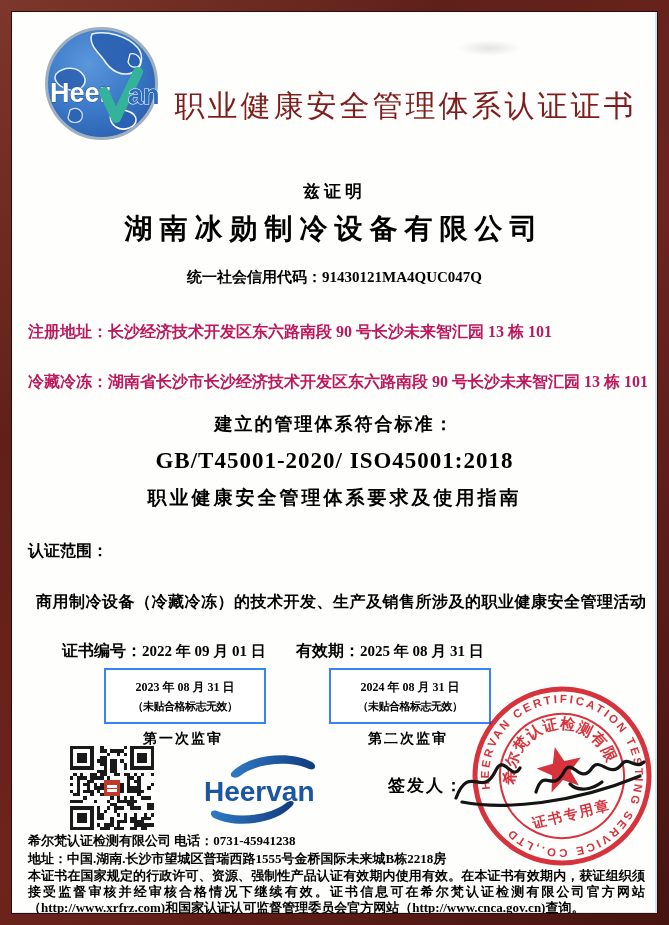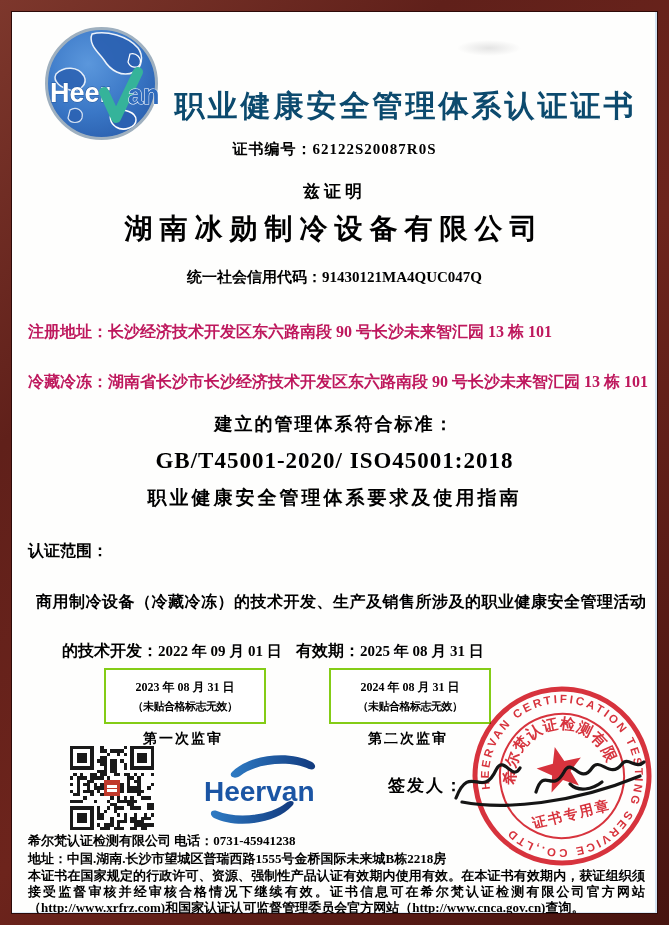--- a/index.html
+++ b/index.html
@@ -1,34 +1,34 @@
 <!DOCTYPE html>
 <html><head>
 <meta charset="utf-8">
 <style>
   html,body{margin:0;padding:0;}
   body{width:669px;height:925px;position:relative;font-family:"Liberation Serif",serif;background:#fff;}
   .frame{position:absolute;inset:0;background:linear-gradient(135deg,#7d372c 0%,#60201a 28%,#6d241c 55%,#471410 100%);}
   .page{position:absolute;inset:12px;background:#fefefd;box-shadow:0 0 0 1px #2e0a08, inset -2px 0 0 #d3e3f2, inset 0 -1px 0 #dce9f5;overflow:hidden;}
   .abs{position:absolute;}
   .center{text-align:center;left:0;right:0;}
-  .title{font-size:30px;font-weight:700;letter-spacing:3px;color:#0c4a6e;}
+  .title{font-size:30px;font-weight:400;letter-spacing:3px;color:#7f1d1d;}
   .certno{font-size:15px;font-weight:700;letter-spacing:1px;}
   .declare{font-size:17px;font-weight:700;letter-spacing:4px;}
   .company{font-size:28px;font-weight:700;letter-spacing:7px;}
   .credit{font-size:15px;font-weight:700;}
   .addr{font-size:16px;font-weight:600;color:#be185d;}
   .stdhead{font-size:18px;font-weight:700;letter-spacing:2px;}
   .stdcode{font-size:23px;font-weight:600;letter-spacing:1px;}
   .stdname{font-size:19px;font-weight:700;letter-spacing:3px;}
   .scopelab{font-size:16px;font-weight:600;}
   .scopetext{font-size:16px;font-weight:600;letter-spacing:.5px;}
   .datelabel{font-size:16px;font-weight:700;}
   .dateval{font-size:15px;font-weight:700;}
-  .auditbox{border:2px solid #84cc16;width:158px;height:52px;display:flex;flex-direction:column;justify-content:center;align-items:center;gap:3px;background:#fff;}
+  .auditbox{border:2px solid #3b82f6;width:158px;height:52px;display:flex;flex-direction:column;justify-content:center;align-items:center;gap:3px;background:#fff;}
   .auditdate{font-size:12px;font-weight:700;}
   .auditnote{font-size:11px;font-weight:700;letter-spacing:-0.5px;}
   .auditlabel{font-size:14px;font-weight:700;letter-spacing:2px;text-align:center;width:162px;}
   .signer{font-size:17px;font-weight:700;letter-spacing:2px;}
   .footer1{font-size:13px;font-weight:700;}
   .footerpara{font-size:13px;font-weight:700;line-height:16px;text-align:justify;}
   .smudge{width:64px;height:16px;border-radius:50%;background:radial-gradient(closest-side,#d9d9d9,rgba(255,255,255,0));opacity:.7;}
   svg{display:block;overflow:visible;}
 </style>
 </head>
@@ -54,23 +54,20 @@
       <path d="M26,84 C32,80 40,84 38,92 C36,98 26,98 24,92 Z" fill="#2b61b2" stroke="#fff" stroke-width="1.2" opacity=".8"></path>
       <text x="6" y="76" font-family="Liberation Sans, sans-serif" font-size="27" font-weight="bold" fill="#ffffff" stroke="#24589f" stroke-width="1" paint-order="stroke">Heer</text>
       <path d="M60,66 L72,92 L94,46" fill="none" stroke="#35b39a" stroke-width="10" stroke-linecap="round" stroke-linejoin="round"></path>
       <text x="84" y="78" font-family="Liberation Sans, sans-serif" font-size="27" font-weight="bold" fill="#2f6bbd" stroke="#ffffff" stroke-width="1" paint-order="stroke">an</text>
     </svg>
   </div>
 
   <div class="abs smudge" style="left:445px;top:28px;"></div>
 
   <div class="abs title" style="left:150px;right:8px;top:74px;text-align:center;">职业健康安全管理体系认证证书</div>
-  <div class="abs center certno" style="top:128px;">
-    <span>证书编号：</span><span>62122S20087R0S</span>
-  </div>
   <div class="abs center company" style="top:198px;">湖南冰勋制冷设备有限公司</div>
 
   <div class="abs center declare" style="top:168px;">兹证明</div>
   <div class="abs center credit" style="top:256px;">
     <span>统一社会信用代码：</span><span>91430121MA4QUC047Q</span>
   </div>
 
   <div class="abs addr" style="left:16px;top:310px;right:12px;">
     <span>注册地址：</span><span>长沙经济技术开发区东六路南段 90 号长沙未来智汇园 13 栋 101</span>
   </div>
@@ -79,21 +76,21 @@
   </div>
 
   <div class="abs center stdhead" style="top:400px;">建立的管理体系符合标准：</div>
   <div class="abs center stdcode" style="top:436px;">GB/T45001-2020/ ISO45001:2018</div>
   <div class="abs center stdname" style="top:473px;">职业健康安全管理体系要求及使用指南</div>
 
   <div class="abs scopelab" style="left:16px;top:529px;">认证范围：</div>
   <div class="abs scopetext" style="left:24px;top:580px;right:10px;">商用制冷设备（冷藏冷冻）的技术开发、生产及销售所涉及的职业健康安全管理活动</div>
 
   <div class="abs" style="left:50px;top:629px;">
-    <span class="datelabel">的技术开发：</span><span class="dateval">2022 年 09 月 01 日</span>
+    <span class="datelabel">证书编号：</span><span class="dateval">2022 年 09 月 01 日</span>
   </div>
   <div class="abs" style="left:284px;top:629px;">
     <span class="datelabel">有效期：</span><span class="dateval">2025 年 08 月 31 日</span>
   </div>
 
   <div class="abs auditbox" style="left:92px;top:656px;">
     <div class="auditdate">2023 年 08 月 31 日</div>
     <div class="auditnote">（未贴合格标志无效）</div>
   </div>
   <div class="abs auditlabel" style="left:90px;top:718px;">第一次监审</div>

